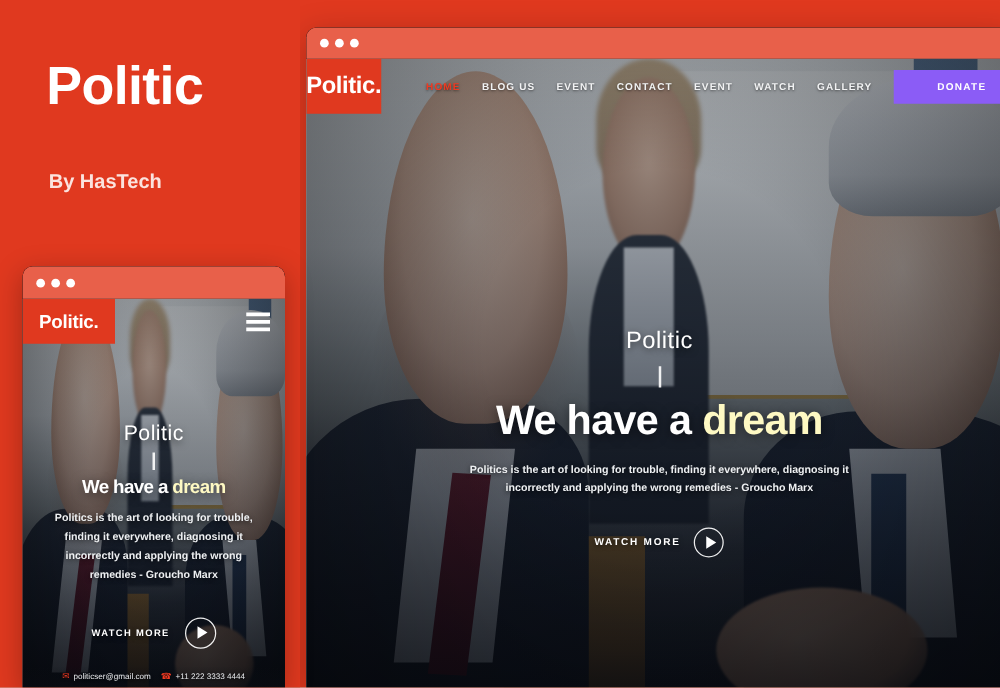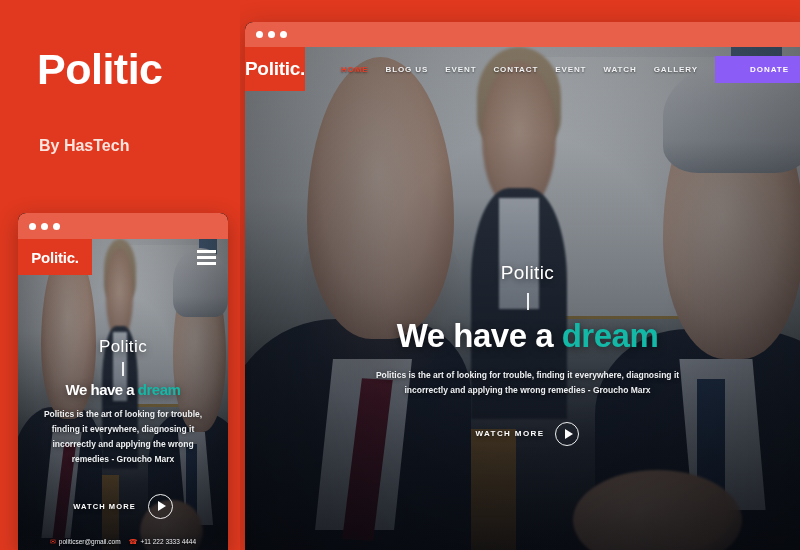--- a/index.html
+++ b/index.html
@@ -212,21 +212,21 @@
     text-shadow:0 2px 6px rgba(0,0,0,.55);
   }
   .hero-divider {
     width:2px; background:#fff; margin:9px auto 7px;
     opacity:.9;
   }
   .hero-title {
     font-size:33px; font-weight:bold; letter-spacing:-0.5px;
     text-shadow:0 2px 9px rgba(0,0,0,.55);
   }
-  .hero-title em { font-style:normal; color:#14b8a6; }
+  .hero-title em { font-style:normal; color:#fef9c3; }
   .hero-quote {
     font-size:8.5px; font-weight:700; line-height:1.75;
     margin:13px auto 0; max-width:330px; color:#eef0f2;
     text-shadow:0 1px 4px rgba(0,0,0,.6);
   }
   .hero-cta {
     display:flex; align-items:center; justify-content:center;
     gap:11px; margin-top:24px; cursor:pointer;
   }
   .hero-cta-label {

